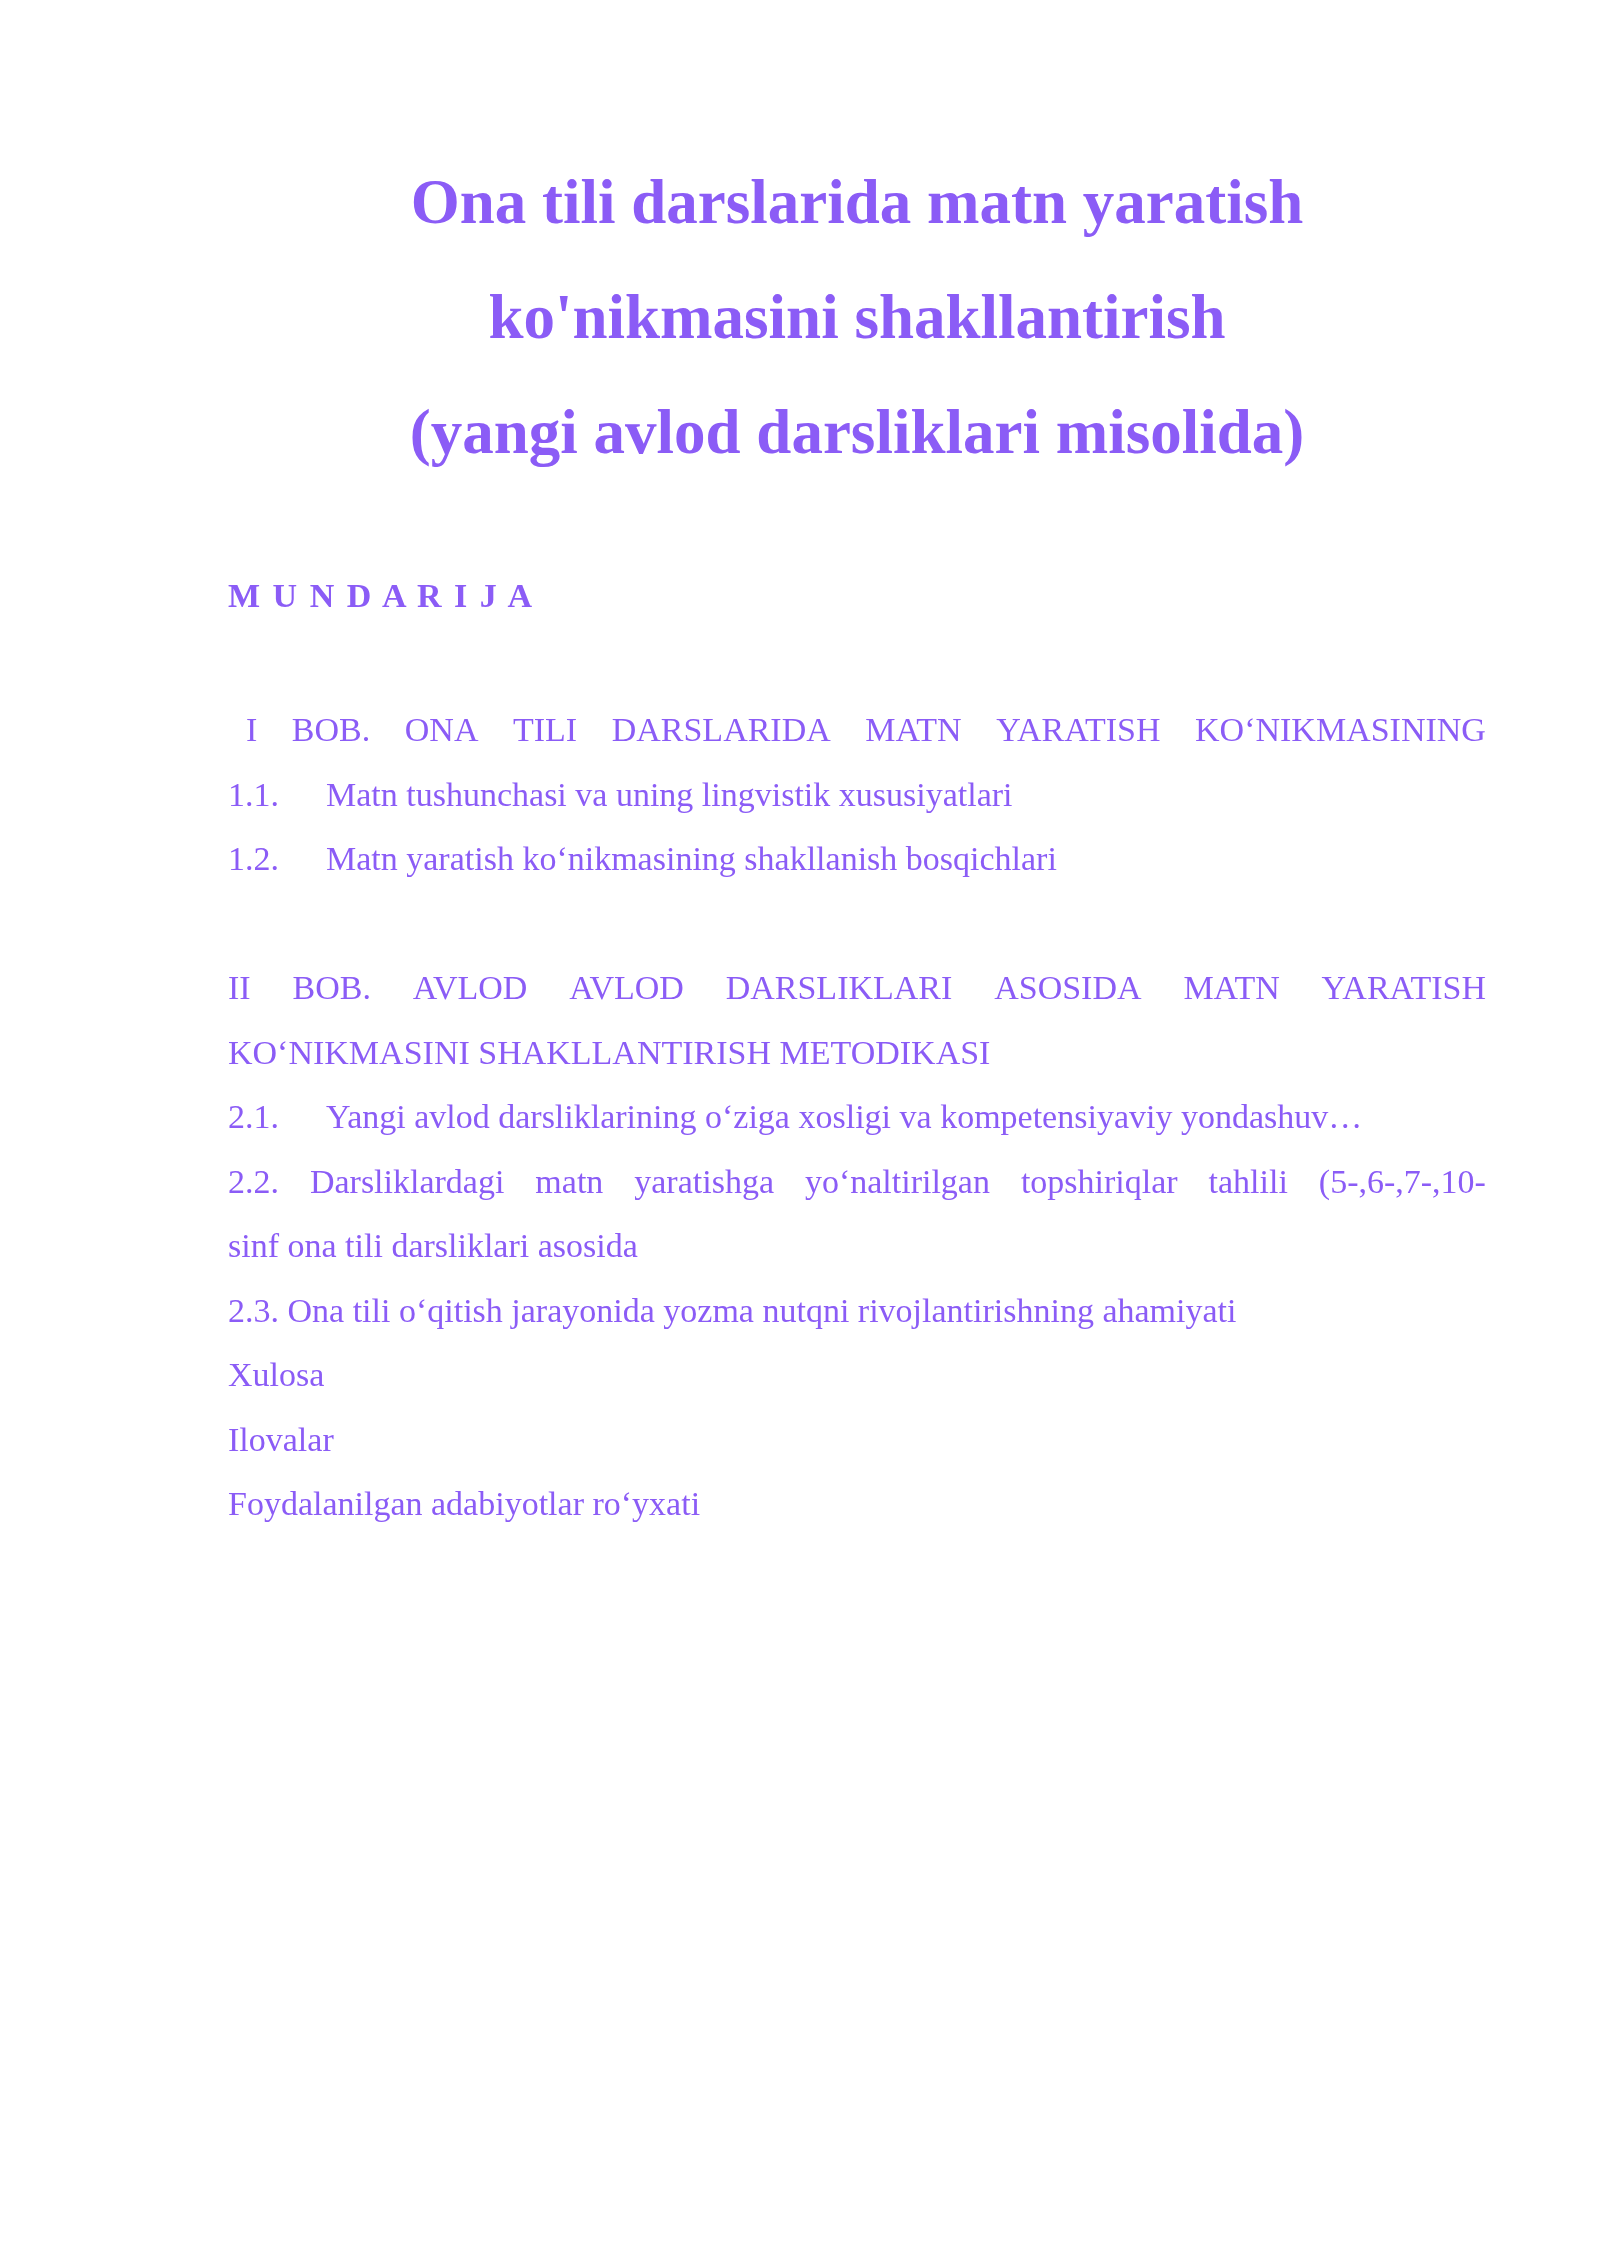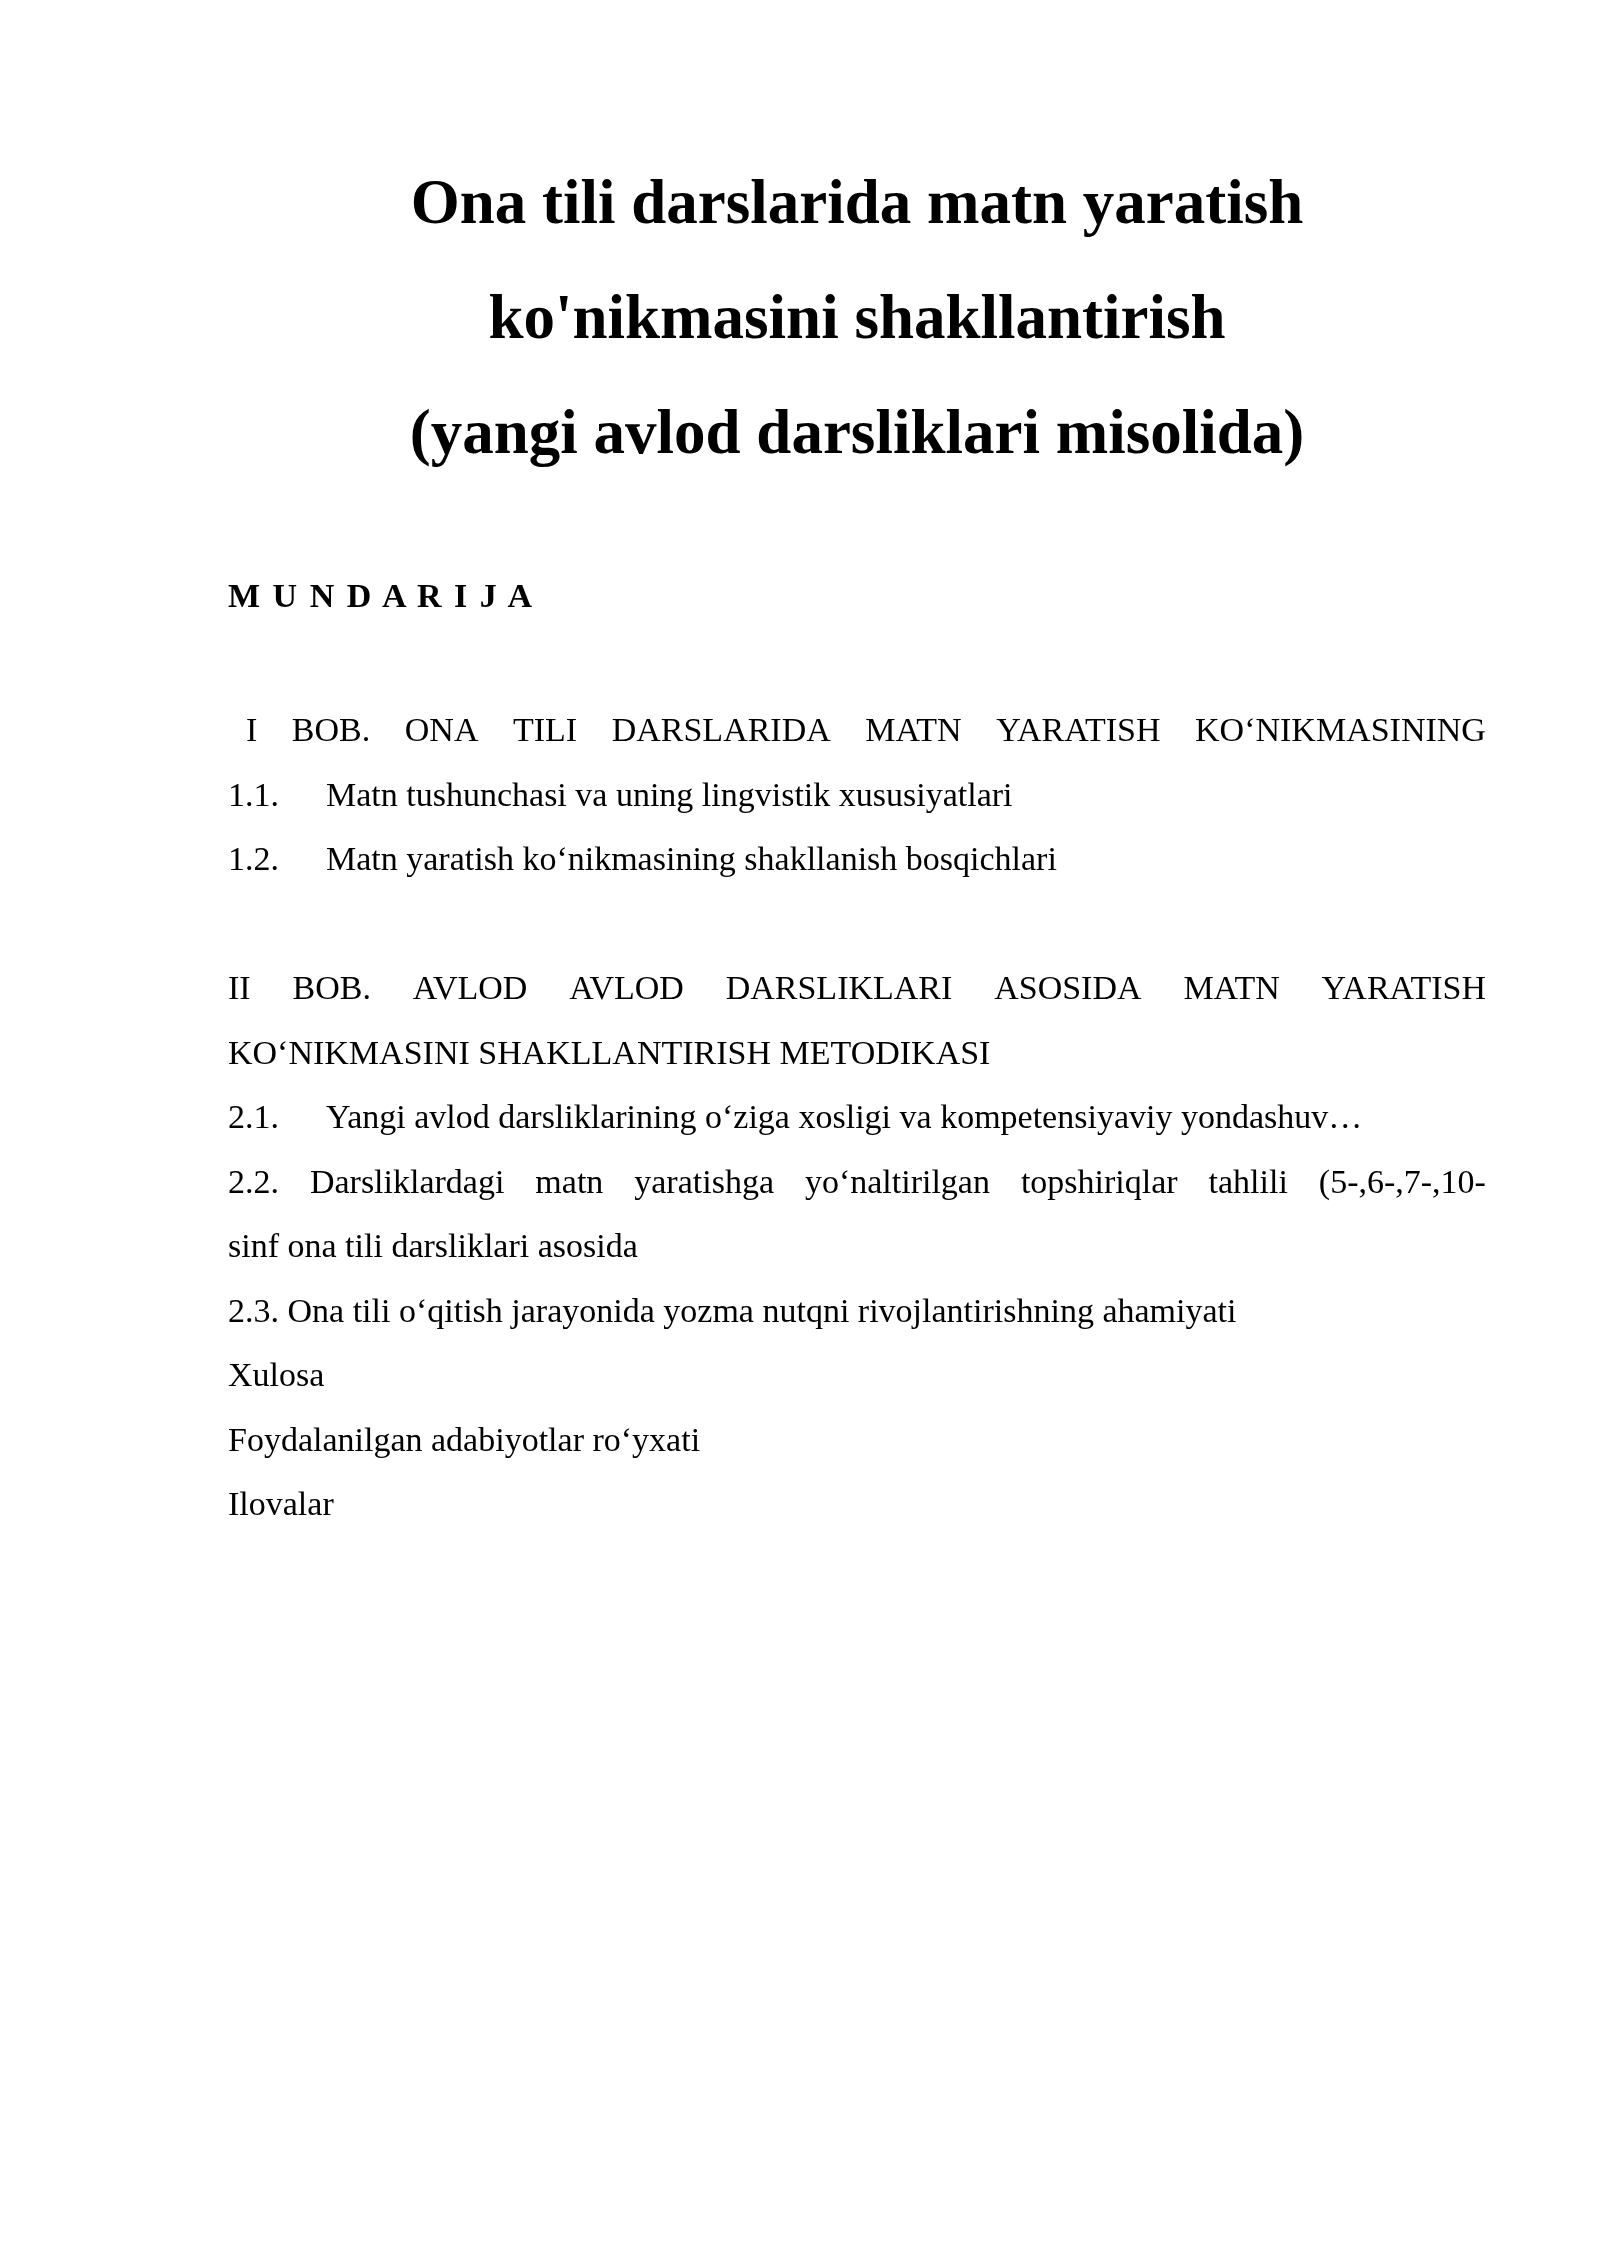--- a/index.html
+++ b/index.html
@@ -1,21 +1,21 @@
 <!DOCTYPE html>
 <html><head>
 <meta charset="utf-8">
 <style>
   html, body { margin: 0; padding: 0; background: #ffffff; }
   .page {
     position: relative;
     width: 1600px;
     height: 2262px;
     background: #ffffff;
-    color: #000000;
+    color: #8b5cf6;
     font-family: "Liberation Serif", "DejaVu Serif", serif;
     overflow: hidden;
   }
   .content {
     margin-left: 228px;
     margin-right: 114px; 
   }
   .doc-title {
     margin: 0;
     padding-top: 145px;
@@ -111,18 +111,18 @@
           <span>yoʻnaltirilgan</span>
           <span>topshiriqlar</span>
           <span>tahlili</span>
           <span>(5-,6-,7-,10-</span>
         </div>
       <div class="line">sinf ona tili darsliklari asosida</div>
 
       <div class="line">2.3. Ona tili oʻqitish jarayonida yozma nutqni rivojlantirishning ahamiyati</div>
 
       <div class="line">Xulosa</div>
+      <div class="line">Ilovalar</div>
       <div class="line">Foydalanilgan adabiyotlar roʻyxati</div>
-      <div class="line">Ilovalar</div>
 
     </div>
   </div>
 </div>
 
 </body></html>

